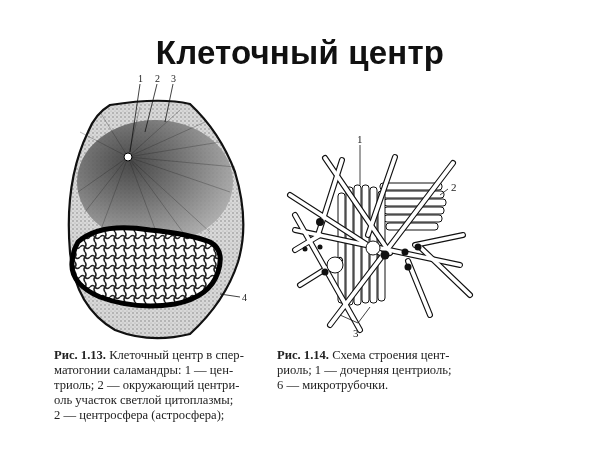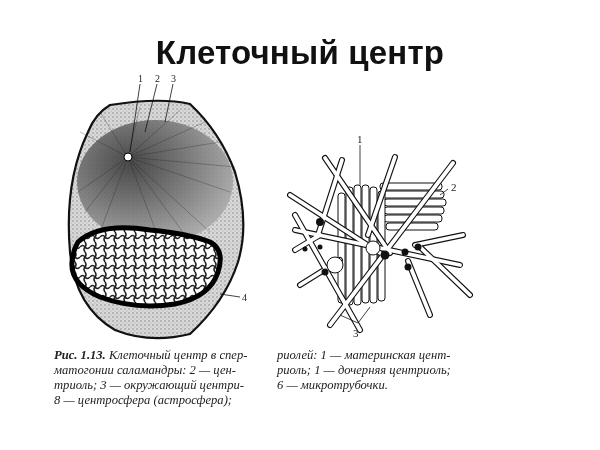--- a/index.html
+++ b/index.html
@@ -6,21 +6,21 @@
     body { width: 600px; height: 450px; position: relative; overflow: hidden; font-family: "Liberation Sans", sans-serif; }
     .title {
       position: absolute; left: 0; top: 34px; width: 600px; text-align: center;
       font-family: "Liberation Sans", sans-serif; font-weight: bold; font-size: 33px; color: #111;
       letter-spacing: 0.2px;
     }
     .fig { position: absolute; }
     #fig1 { left: 40px; top: 72px; width: 240px; height: 268px; }
     #fig2 { left: 280px; top: 125px; width: 200px; height: 215px; }
     .caption {
-      position: absolute; font-family: "Liberation Serif", serif; font-style: italic;
+      position: absolute; font-family: "Liberation Serif", serif; 
       font-size: 12.6px; line-height: 15px; color: #222;
     }
     .caption .lbl { font-weight: bold; }
     #cap1 { left: 54px; top: 348px; width: 205px; }
     #cap2 { left: 277px; top: 348px; width: 200px; }
     .line { display: block; white-space: nowrap; }
   </style>
 </head>
 <body>
 
@@ -152,22 +152,23 @@
   </g>
   <g font-family="Liberation Serif, serif" font-size="11" fill="#222">
     <text x="77" y="18">1</text>
     <text x="171" y="66">2</text>
     <text x="73" y="212">3</text>
   </g>
 </svg>
 
 <div id="cap1" class="caption">
   <span class="line"><span class="lbl">Рис. 1.13.</span><span> Клеточный центр в спер-</span></span>
-  <span class="line">матогонии саламандры: 2 — цен-</span>
-  <span class="line">триоль; 3 — окружающий центри-</span>
-  <span class="line">8 — центросфера (астросфера);</span>
+  <span class="line">матогонии саламандры: 1 — цен-</span>
+  <span class="line">триоль; 2 — окружающий центри-</span>
+  <span class="line">оль участок светлой цитоплазмы;</span>
+  <span class="line">2 — центросфера (астросфера);</span>
 </div>
 
 <div id="cap2" class="caption">
-  <span class="line">риолей: 1 — материнская цент-</span>
+  <span class="line"><span class="lbl">Рис. 1.14.</span><span> Схема строения цент-</span></span>
   <span class="line">риоль; 1 — дочерняя центриоль;</span>
   <span class="line">6 — микротрубочки.</span>
 </div>
 
 </body></html>

